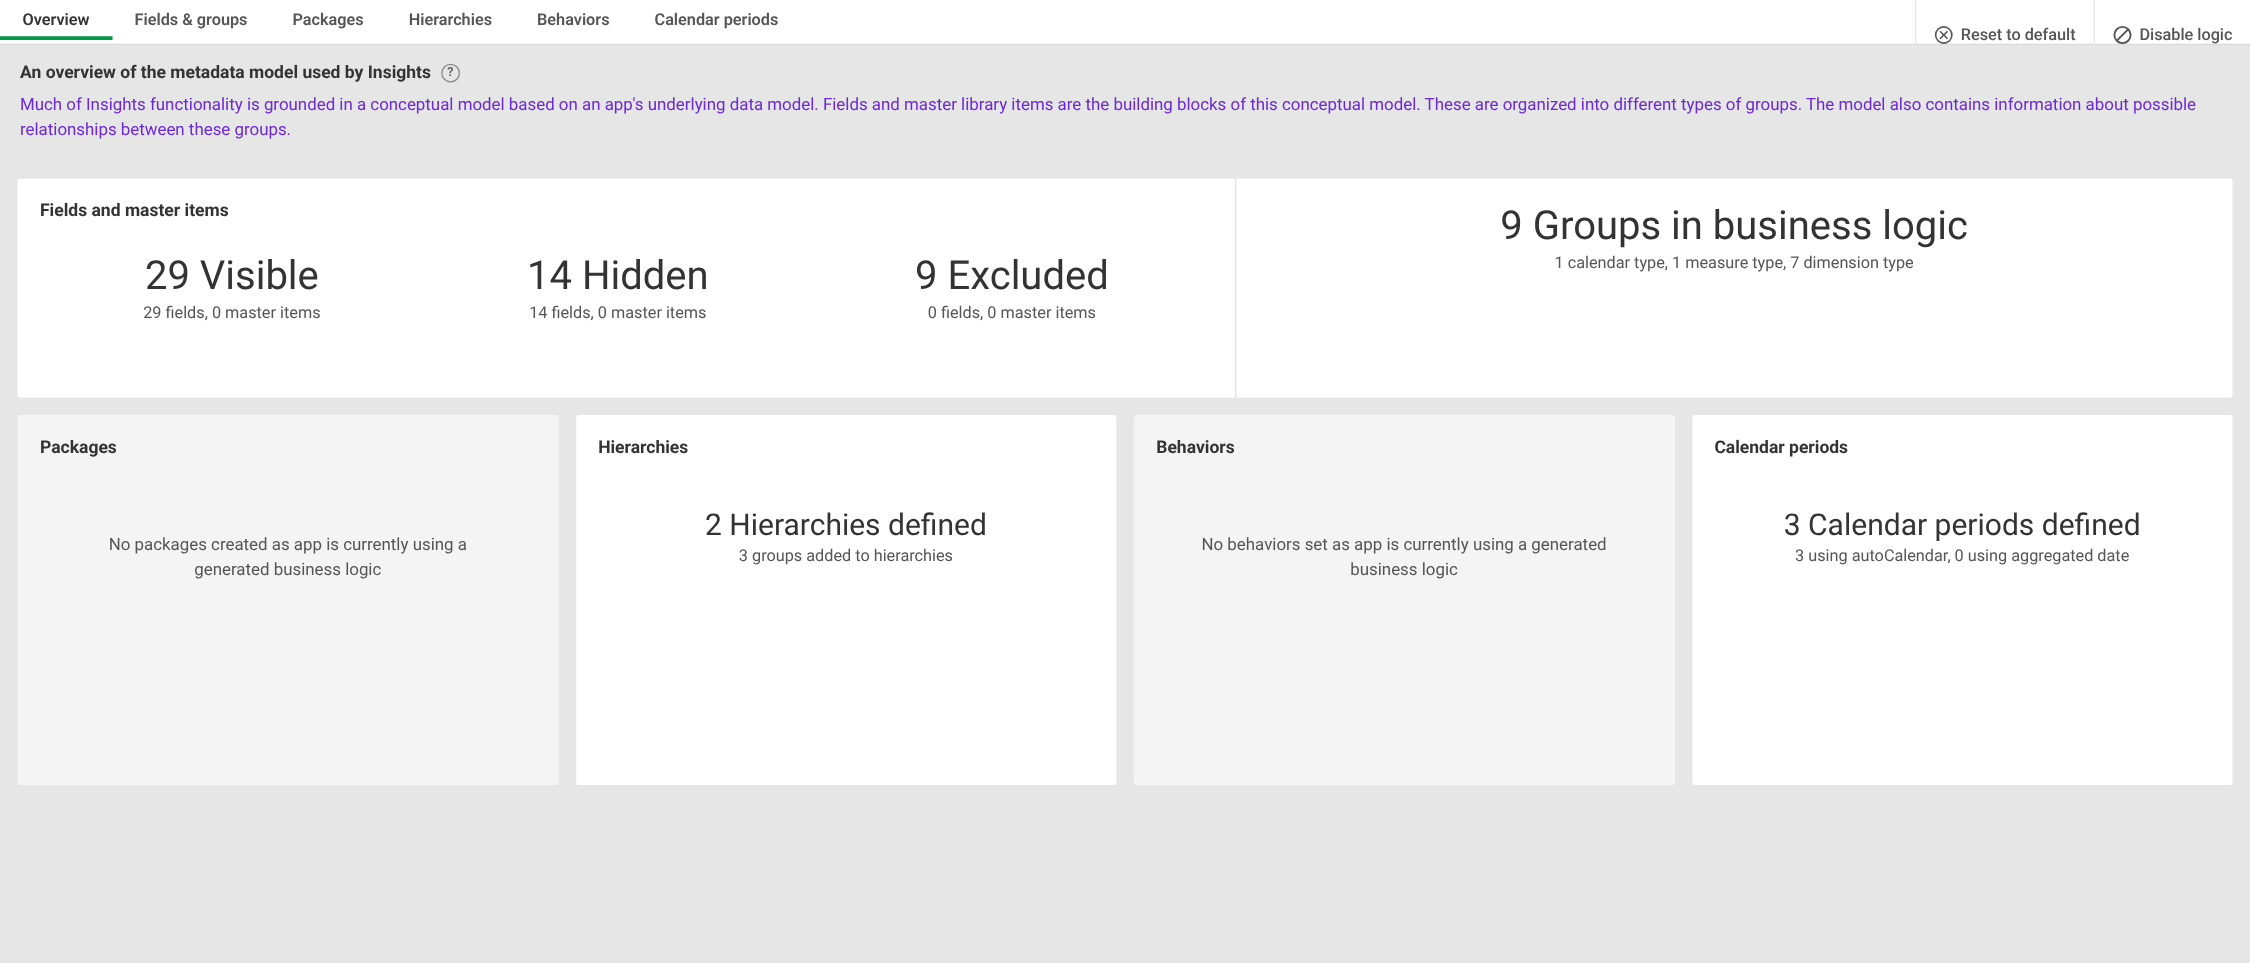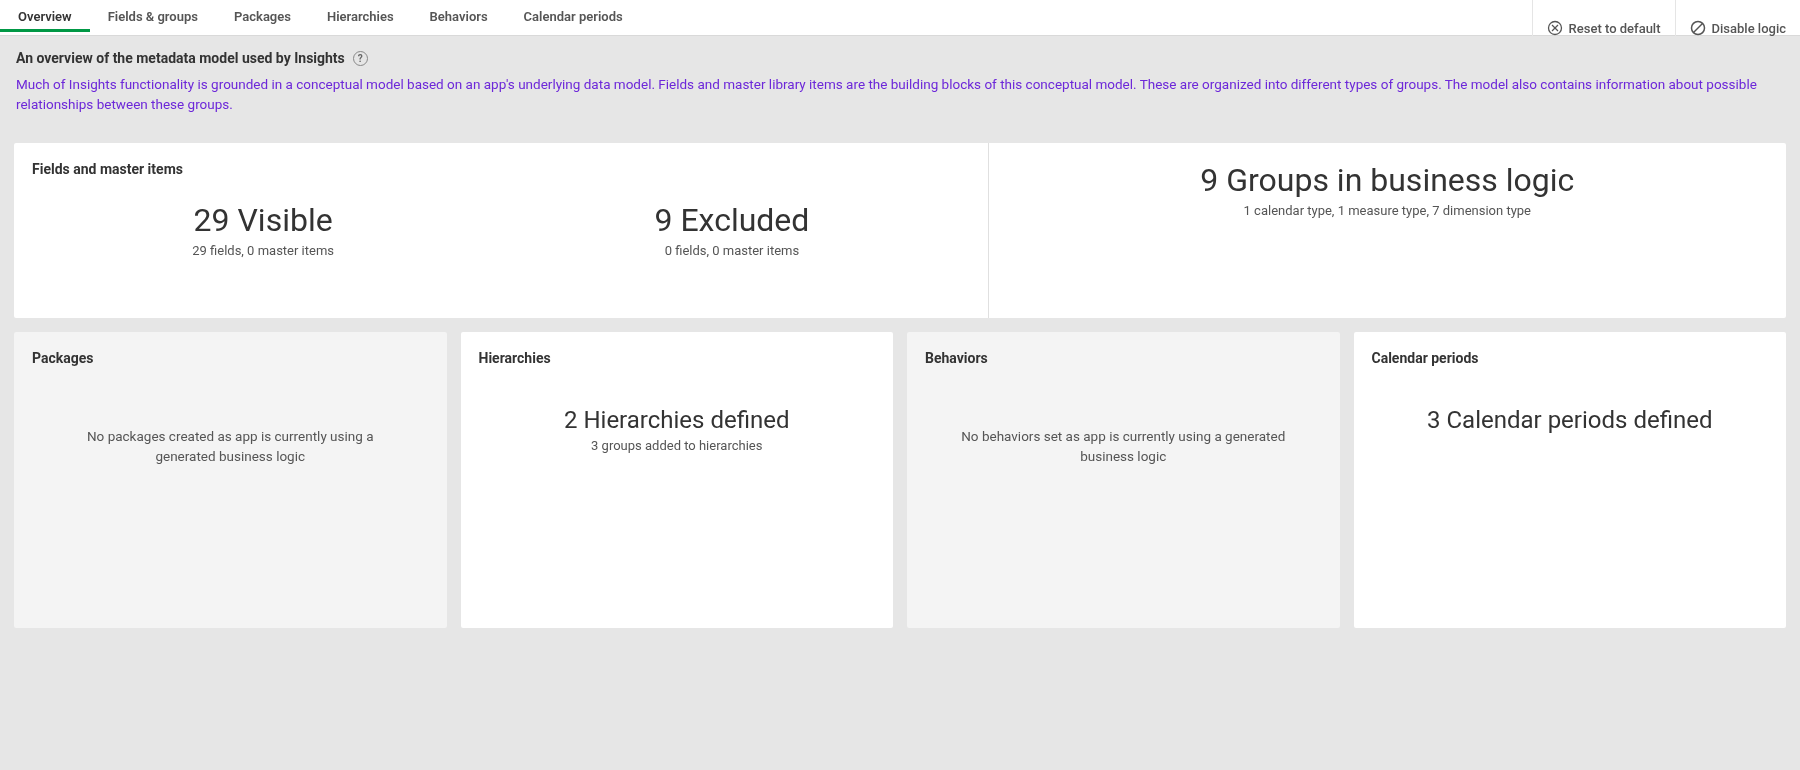--- a/index.html
+++ b/index.html
@@ -178,20 +178,24 @@
 
   <div class="cards-row1">
     <div class="card-wide left">
       <div class="card-title">Fields and master items</div>
       <div class="metrics-row">
         <div class="centered-metric">
           <div class="metric-big">29 Visible</div>
           <div class="metric-sub">29 fields, 0 master items</div>
         </div>
         <div class="centered-metric">
+          <div class="metric-big">14 Hidden</div>
+          <div class="metric-sub">14 fields, 0 master items</div>
+        </div>
+        <div class="centered-metric">
           <div class="metric-big">9 Excluded</div>
           <div class="metric-sub">0 fields, 0 master items</div>
         </div>
       </div>
     </div>
     <div class="card-wide right">
       <div class="centered-metric">
         <div class="metric-big">9 Groups in business logic</div>
         <div class="metric-sub">1 calendar type, 1 measure type, 7 dimension type</div>
       </div>
@@ -211,17 +215,18 @@
       </div>
     </div>
     <div class="small-card dim">
       <div class="card-title">Behaviors</div>
       <div class="empty-text">No behaviors set as app is currently using a generated business logic</div>
     </div>
     <div class="small-card">
       <div class="card-title">Calendar periods</div>
       <div class="centered-metric">
         <div class="metric-big">3 Calendar periods defined</div>
+        <div class="metric-sub">3 using autoCalendar, 0 using aggregated date</div>
       </div>
     </div>
   </div>
 
 </div>
 
 </body></html>

